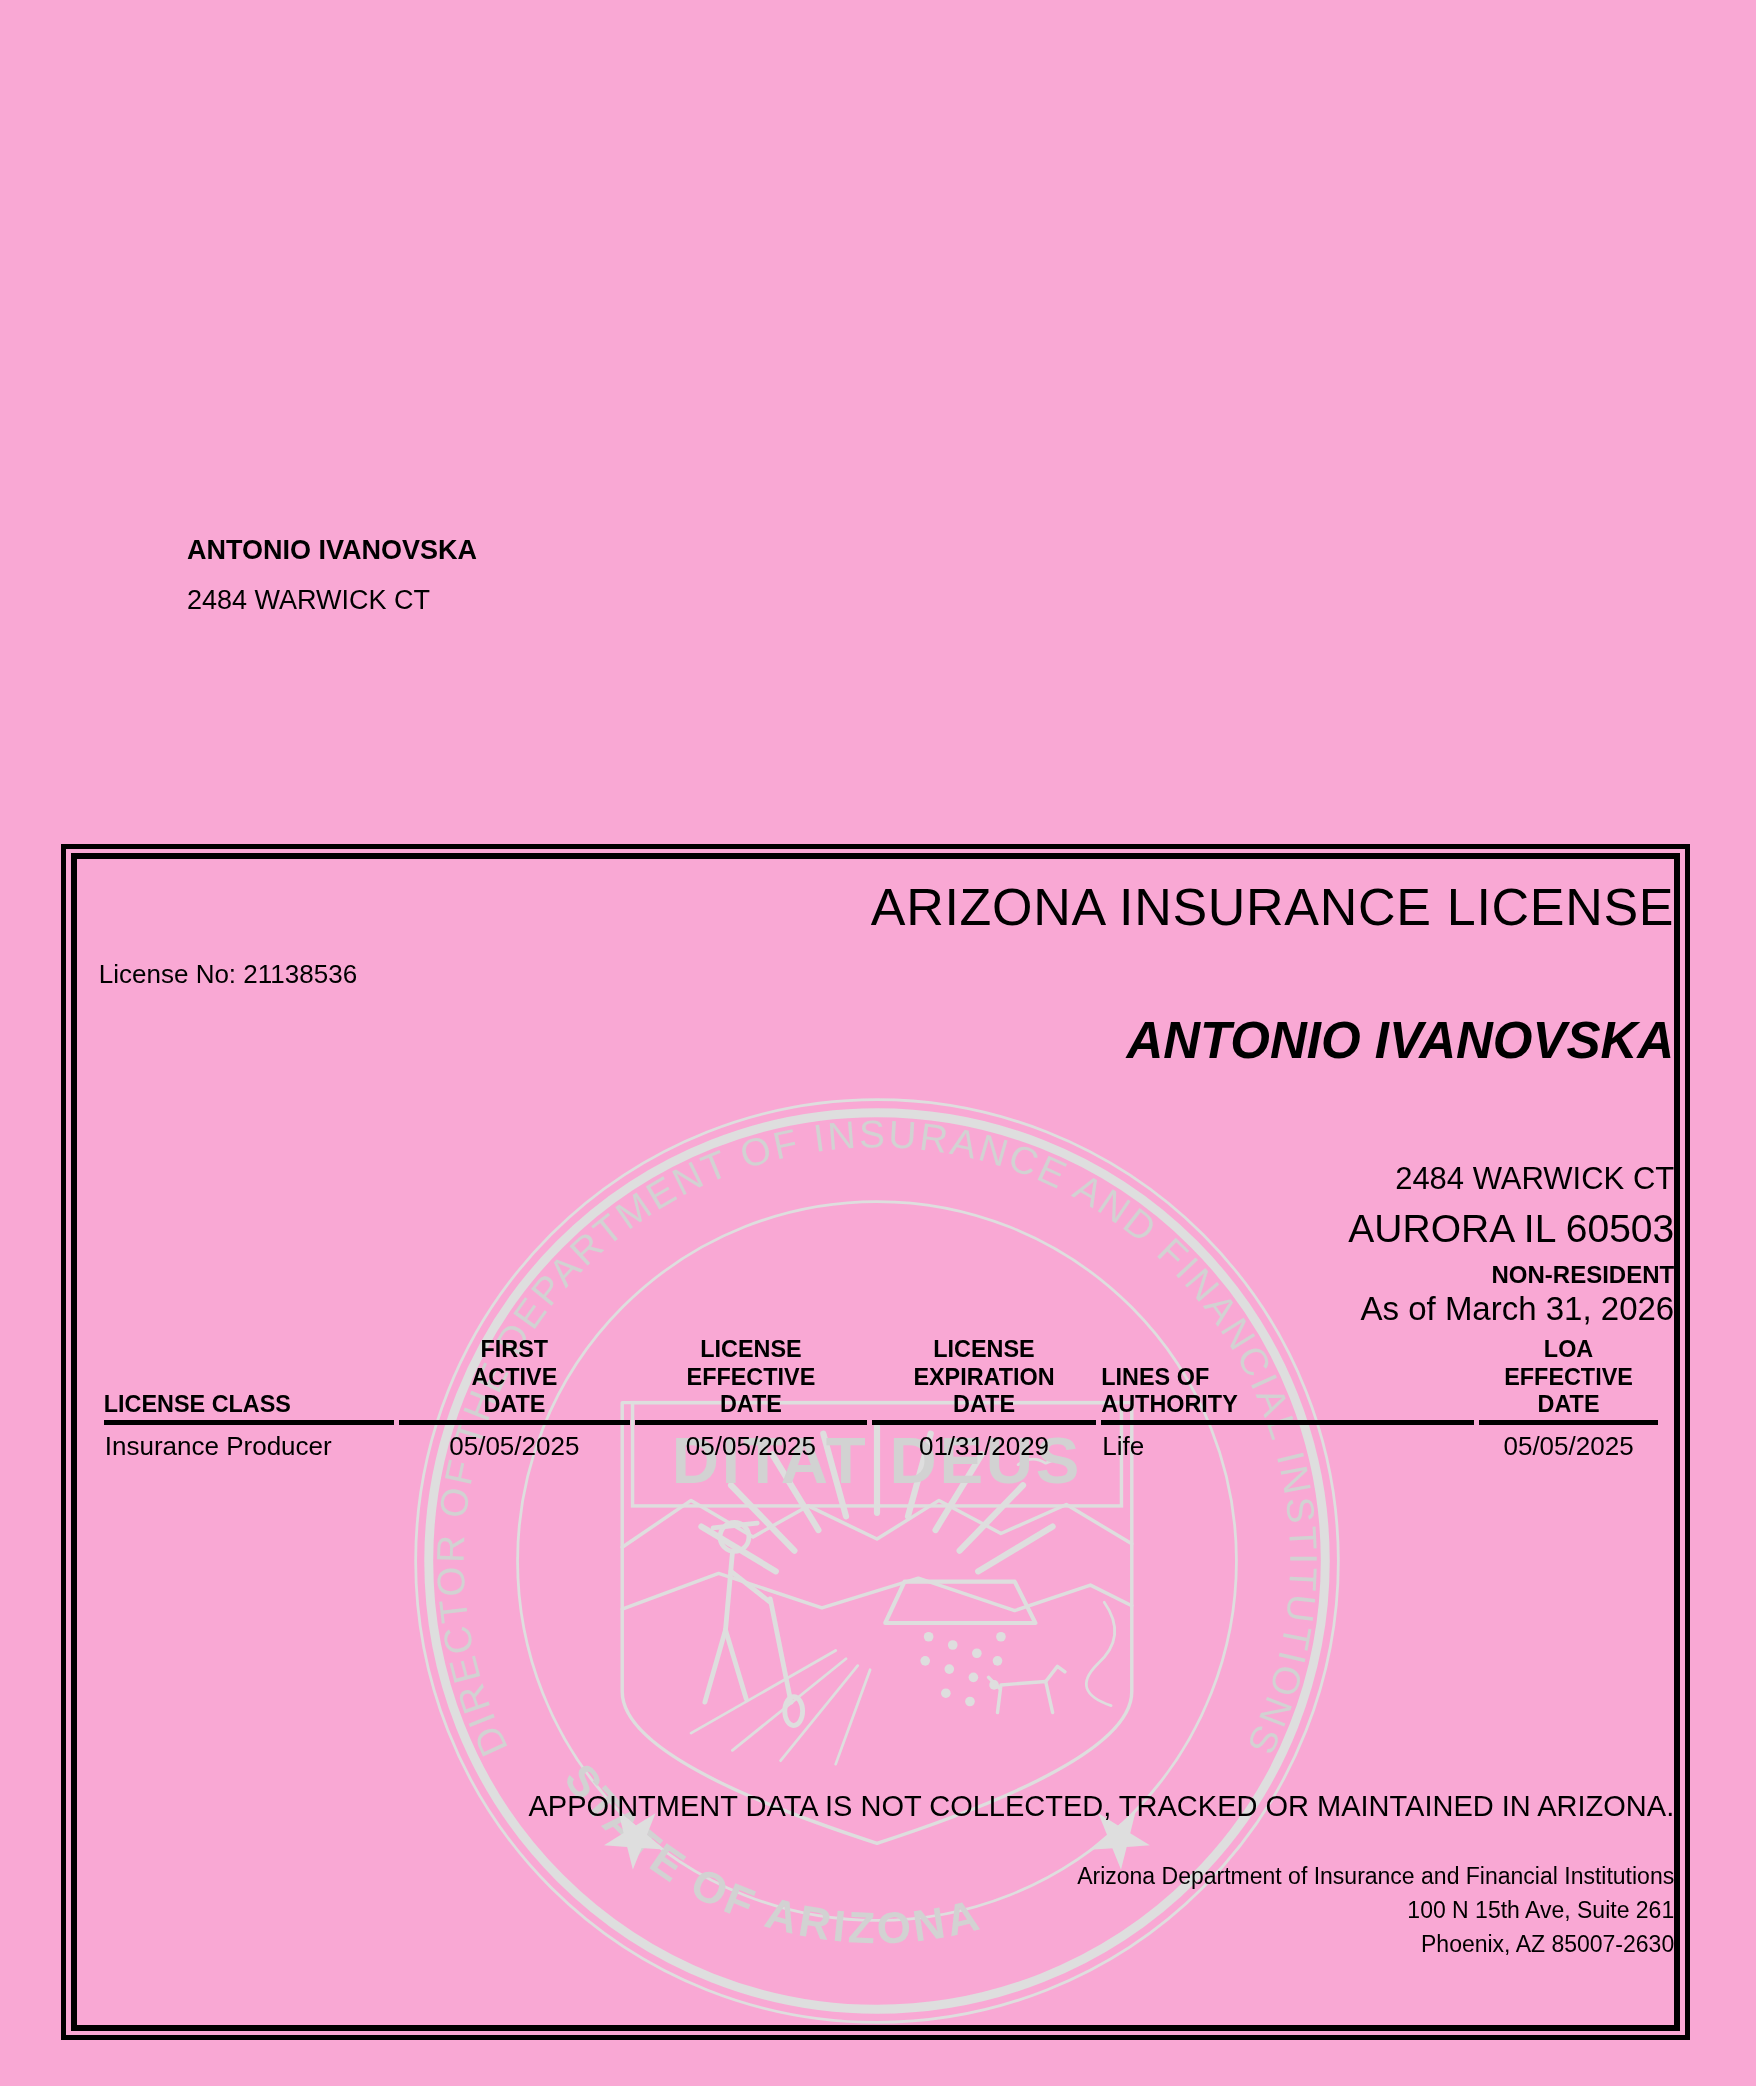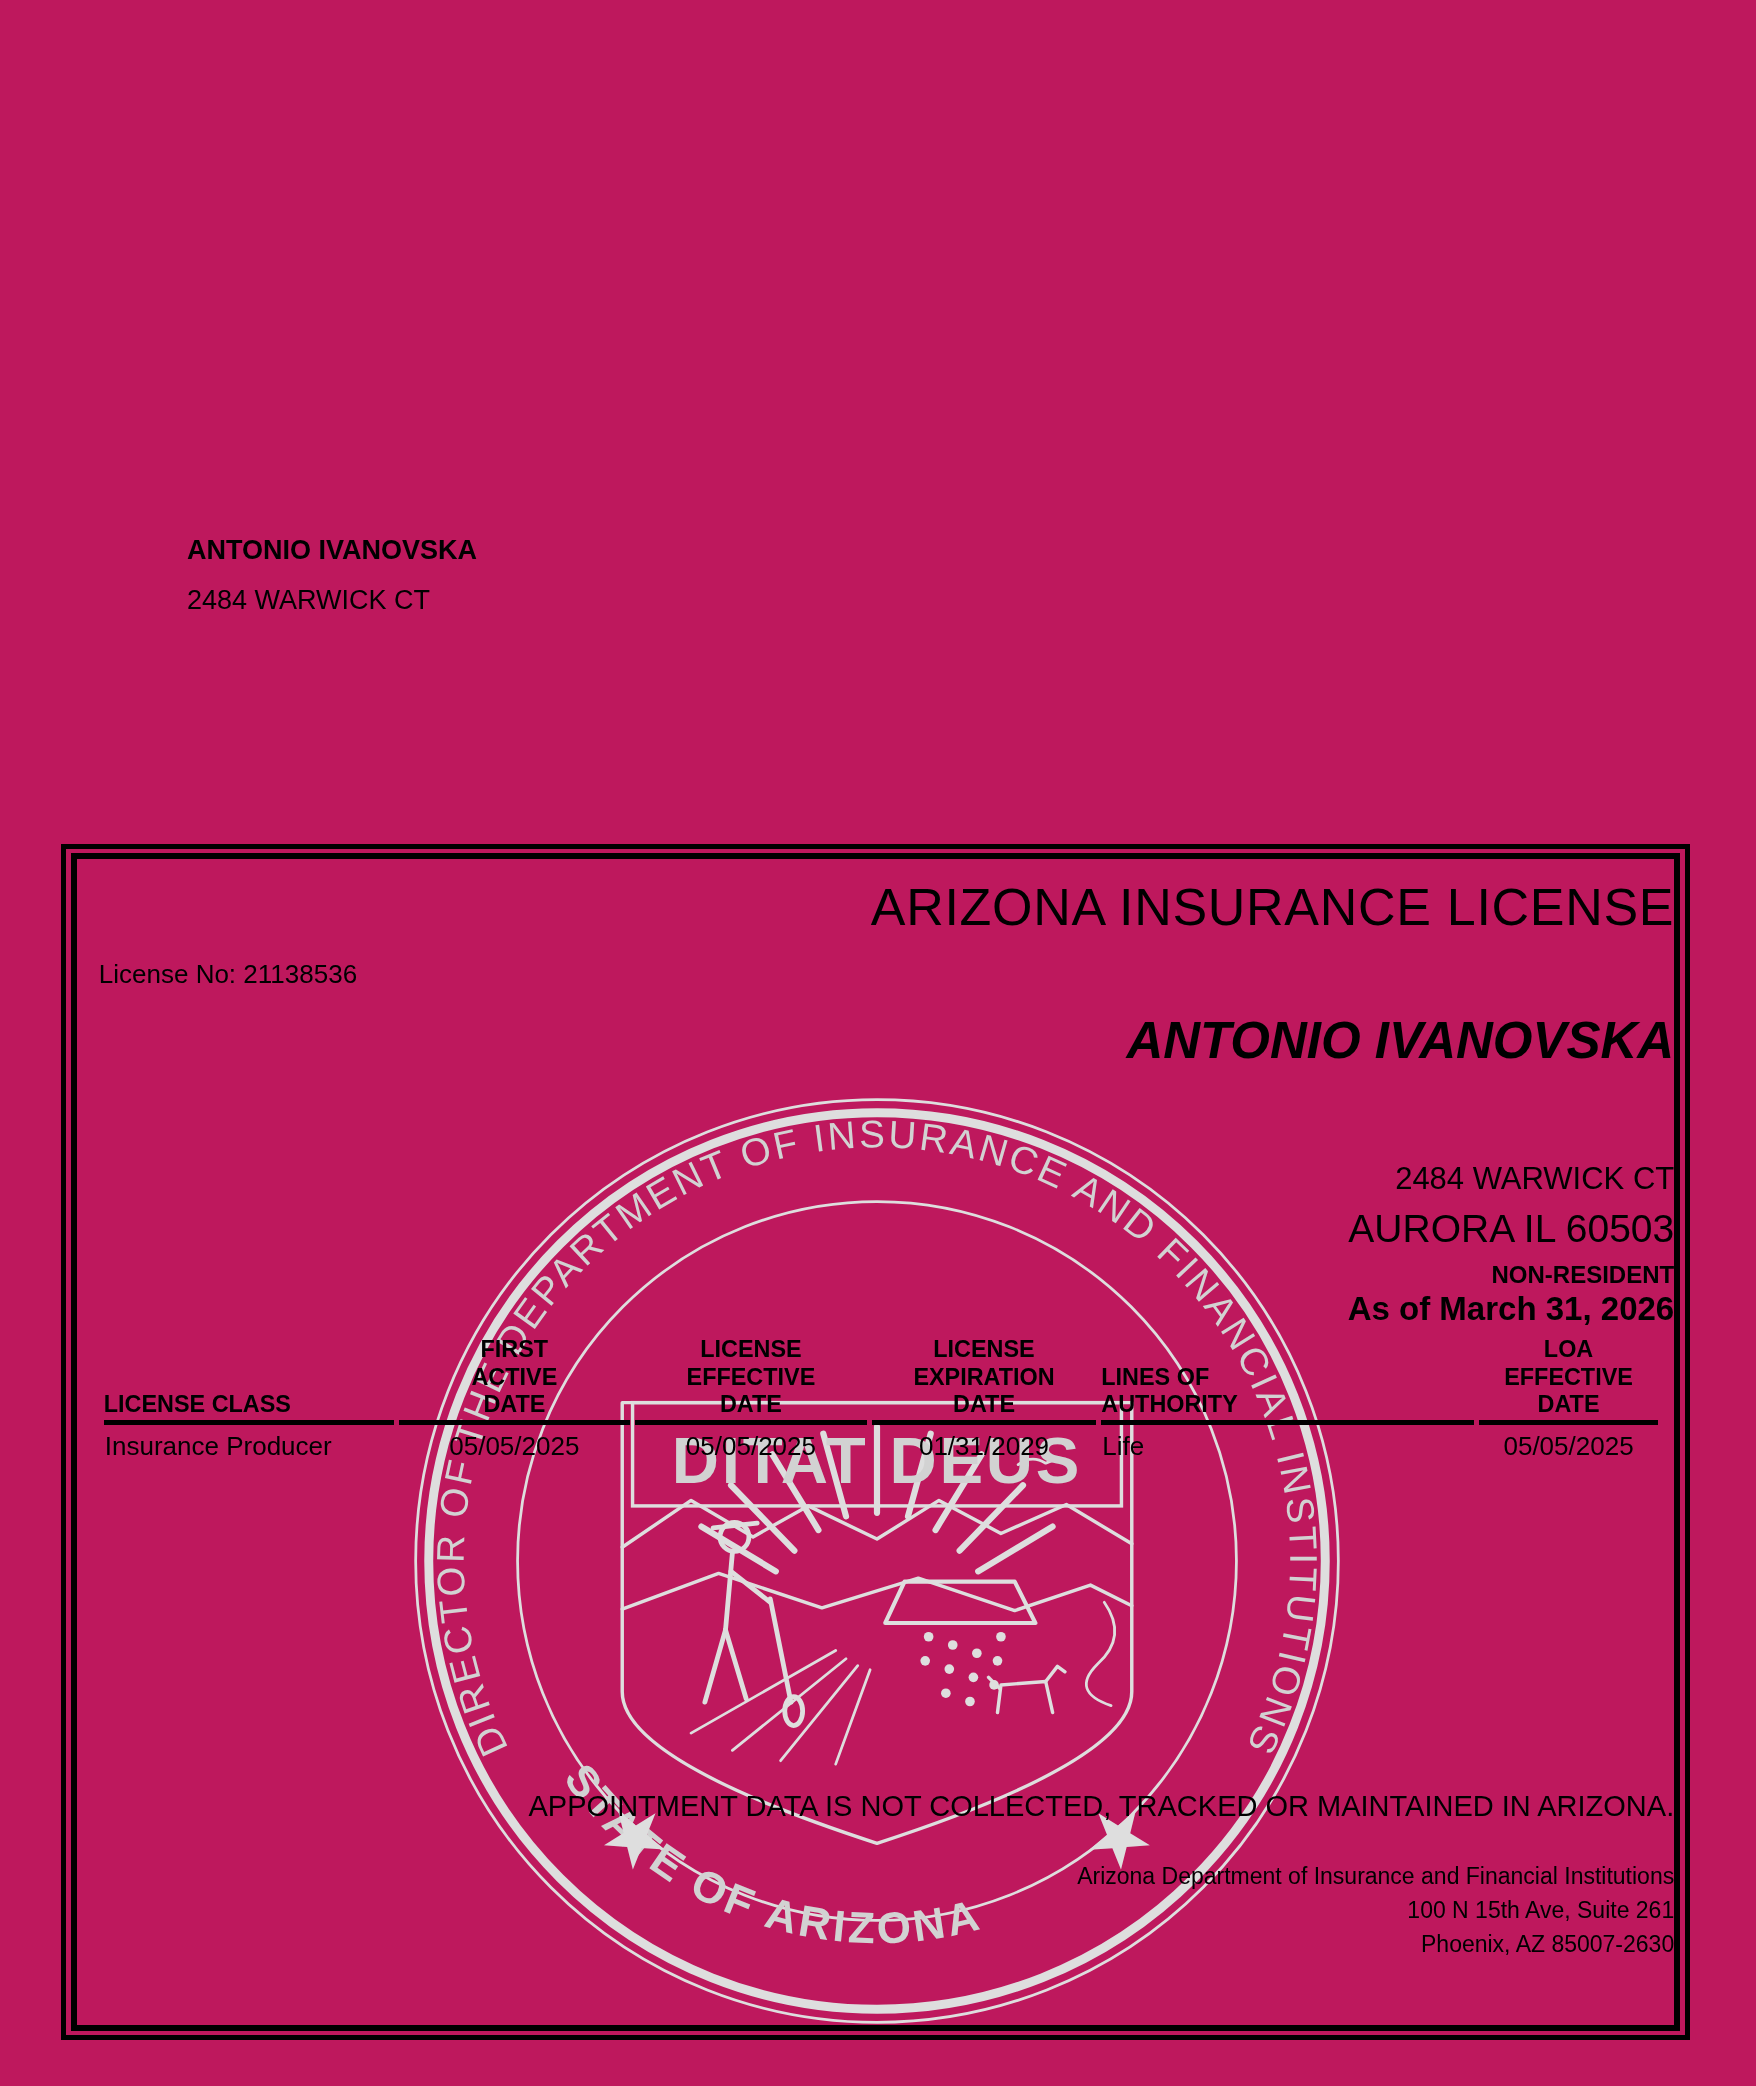--- a/index.html
+++ b/index.html
@@ -4,21 +4,21 @@
 <style>
   html, body { margin: 0; padding: 0; }
   body {
     width: 1756px; height: 2087px;
     background: #ffffff;
     font-family: "Liberation Sans", sans-serif;
     color: #000;
     position: relative;
     overflow: hidden;
   }
-  .page { position: absolute; inset: 0; background: #be185d; }
+  .page { position: absolute; inset: 0; background: #f9a8d4; }
 
   
   .mail-block {
     position: absolute; left: 187px; top: 525px;
     font-size: 27px; line-height: 50px; white-space: nowrap;
   }
   .mail-block .mail-name { font-weight: bold; }
 
   
   .license-box {
@@ -36,21 +36,21 @@
   .watermark { z-index: 0 !important; }
 
   .centered { left: 0; right: 0; text-align: right; white-space: nowrap; }
 
   .doc-title      { top: 20.7px;  font-size: 52px; line-height: 55px; letter-spacing: 0.7px; }
   .license-no     { left: 22px; top: 100px; font-size: 26px; line-height: 30px; white-space: nowrap; }
   .holder-name    { top: 153px; font-size: 51px; line-height: 58px; font-weight: bold; font-style: italic; }
   .holder-addr1   { top: 303px; font-size: 31px; line-height: 34px; }
   .holder-addr2   { top: 353px; font-size: 39px; line-height: 34px; }
   .residency      { top: 401px; font-size: 24px; line-height: 29px; font-weight: bold; }
-  .as-of          { top: 430px; font-size: 33px; line-height: 40px; font-weight: bold; }
+  .as-of          { top: 430px; font-size: 33px; line-height: 40px; font-weight: normal; }
 
   
   .table-wrap { left: 22px; top: 477px; width: 1564px; }
   table.license-table {
     width: 1564px; table-layout: fixed;
     border-collapse: separate; border-spacing: 5.5px 0;
   }
   table.license-table th {
     font-size: 23.4px; line-height: 27.6px; font-weight: bold;
     vertical-align: bottom; padding: 0 0 1.4px 0;

